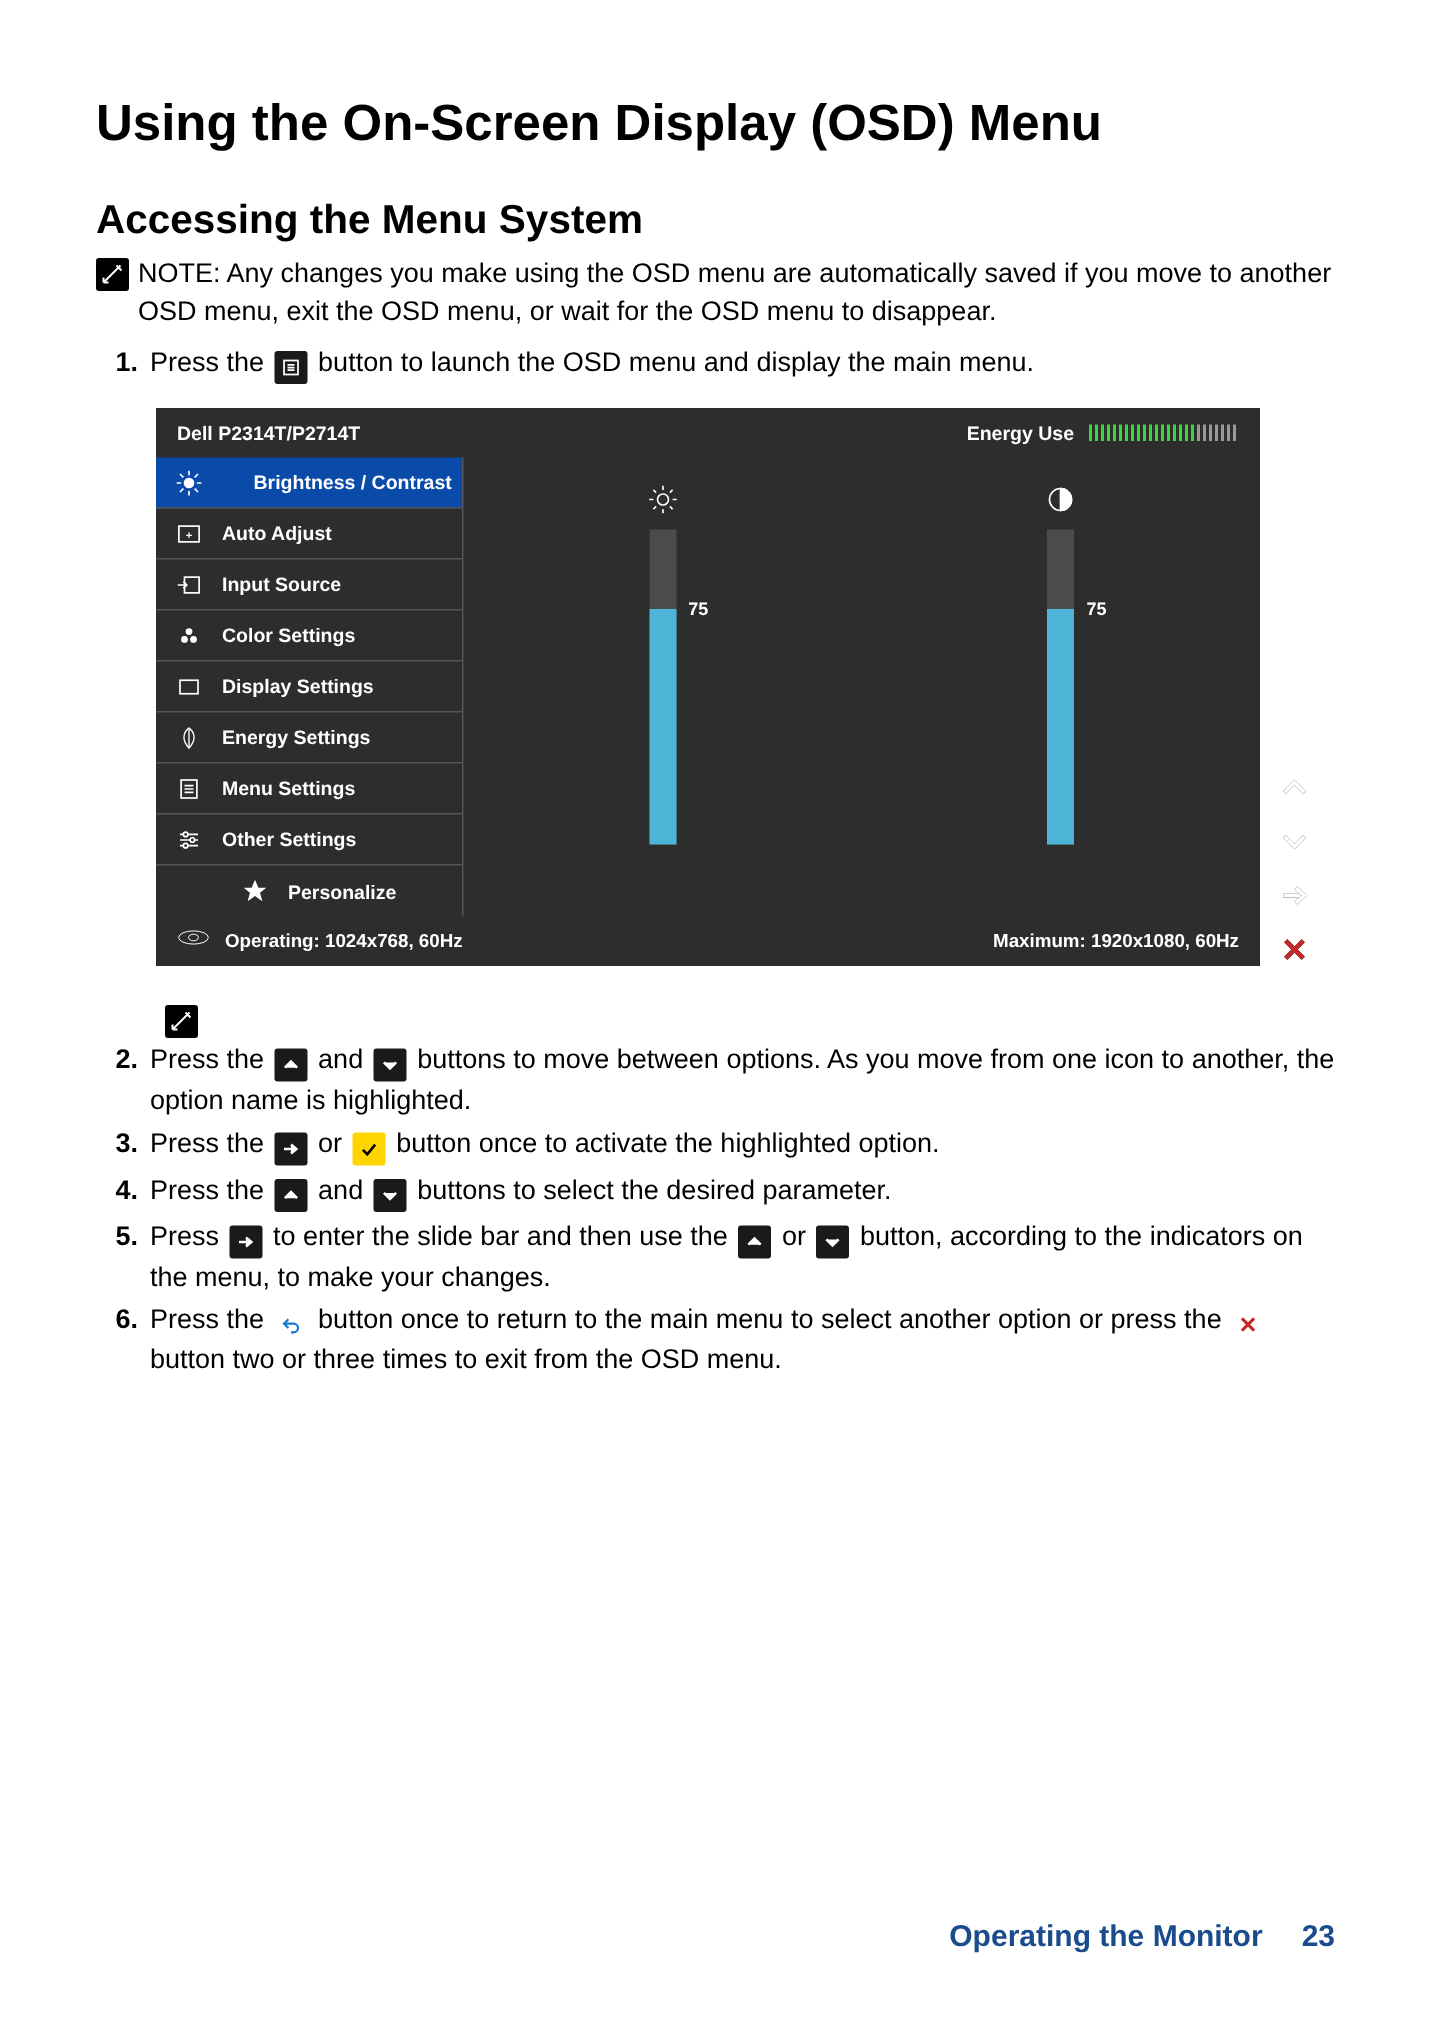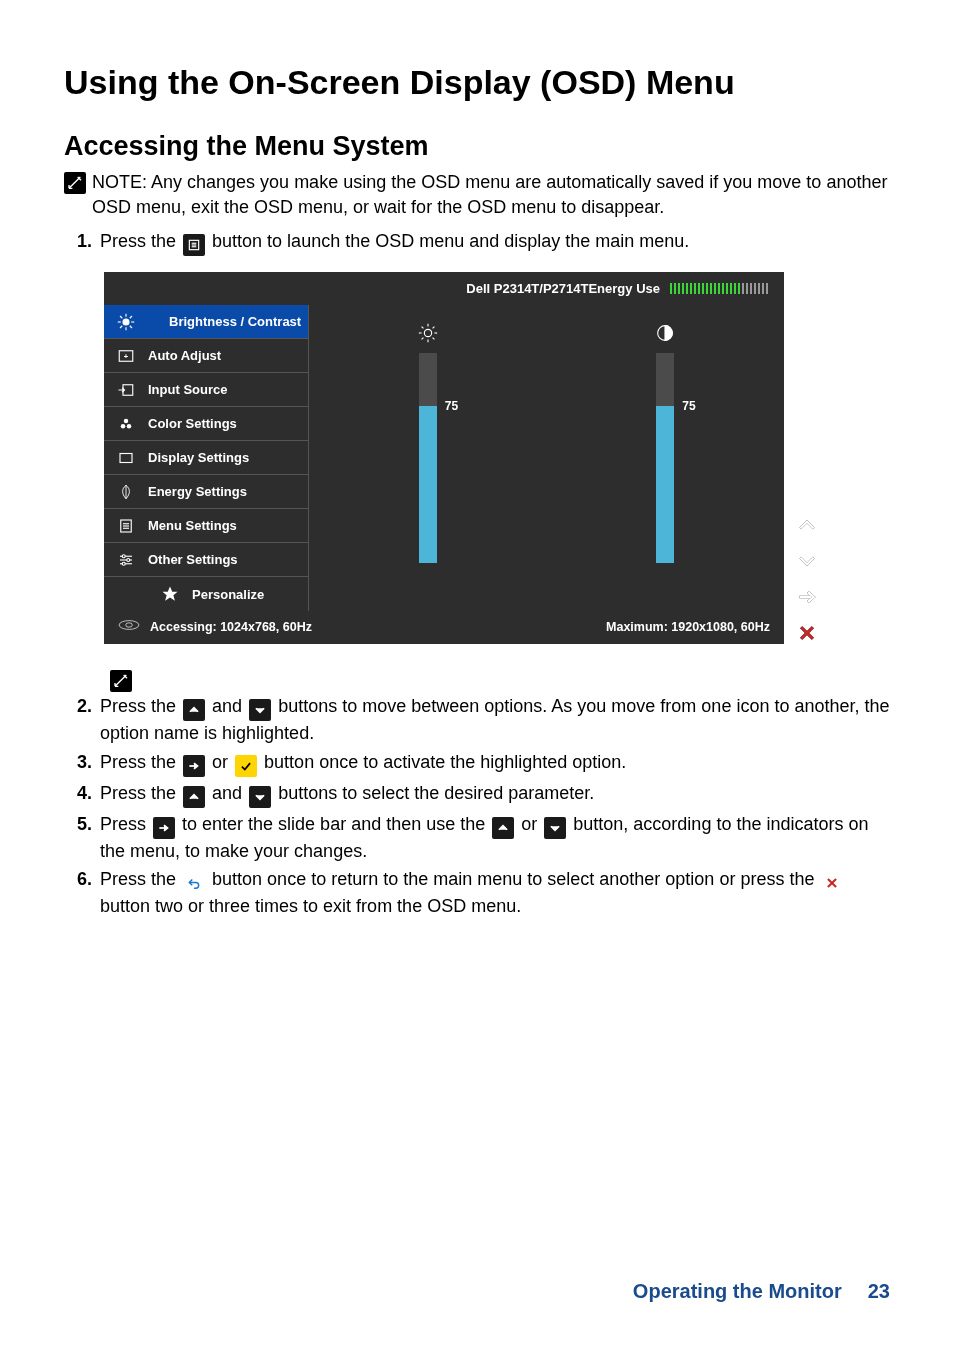--- a/index.html
+++ b/index.html
@@ -61,22 +61,21 @@
   .ic-blue { color: #1976d2; }
   .ic-yellow { background: #ffd500; color: #000; }
   .inline-icon svg { width: 14px; height: 14px; }
   .inline-icon.ic-dark svg { stroke: #fff; fill: #fff; }
   .inline-icon.box svg { stroke: #fff; fill: none; }
 
   
   .osd-wrap {
     position: relative;
     margin: 16px 0 24px 40px;
-    width: 680px;
-    text-align: right;
+    width: 736px;
   }
   .osd {
     background: #2d2d2d;
     color: #fff;
     font-family: Arial, sans-serif;
     font-size: 13px;
   }
   .osd-header {
     display: flex;
     align-items: center;
@@ -368,21 +367,21 @@
         </div>
       </div>
     </div>
     <div class="osd-footer">
       <span class="res-icon">
         <svg viewBox="0 0 40 20" stroke="#fff" fill="none" stroke-width="1.2">
             <ellipse cx="20" cy="10" rx="18" ry="8"></ellipse>
             <ellipse cx="20" cy="10" rx="6" ry="4"></ellipse>
           </svg>
       </span>
-      <span>Accessing:  1024x768, 60Hz</span>
+      <span>Operating:  1024x768, 60Hz</span>
       <span class="spacer"></span>
       <span>Maximum: 1920x1080, 60Hz</span>
     </div>
   </div>
   <div class="osd-side-btns">
     <span class="side-btn side-up">
       <svg viewBox="0 0 24 24" stroke-width="3">
           <path d="M4 16 L12 8 L20 16"></path>
         </svg>
     </span>

